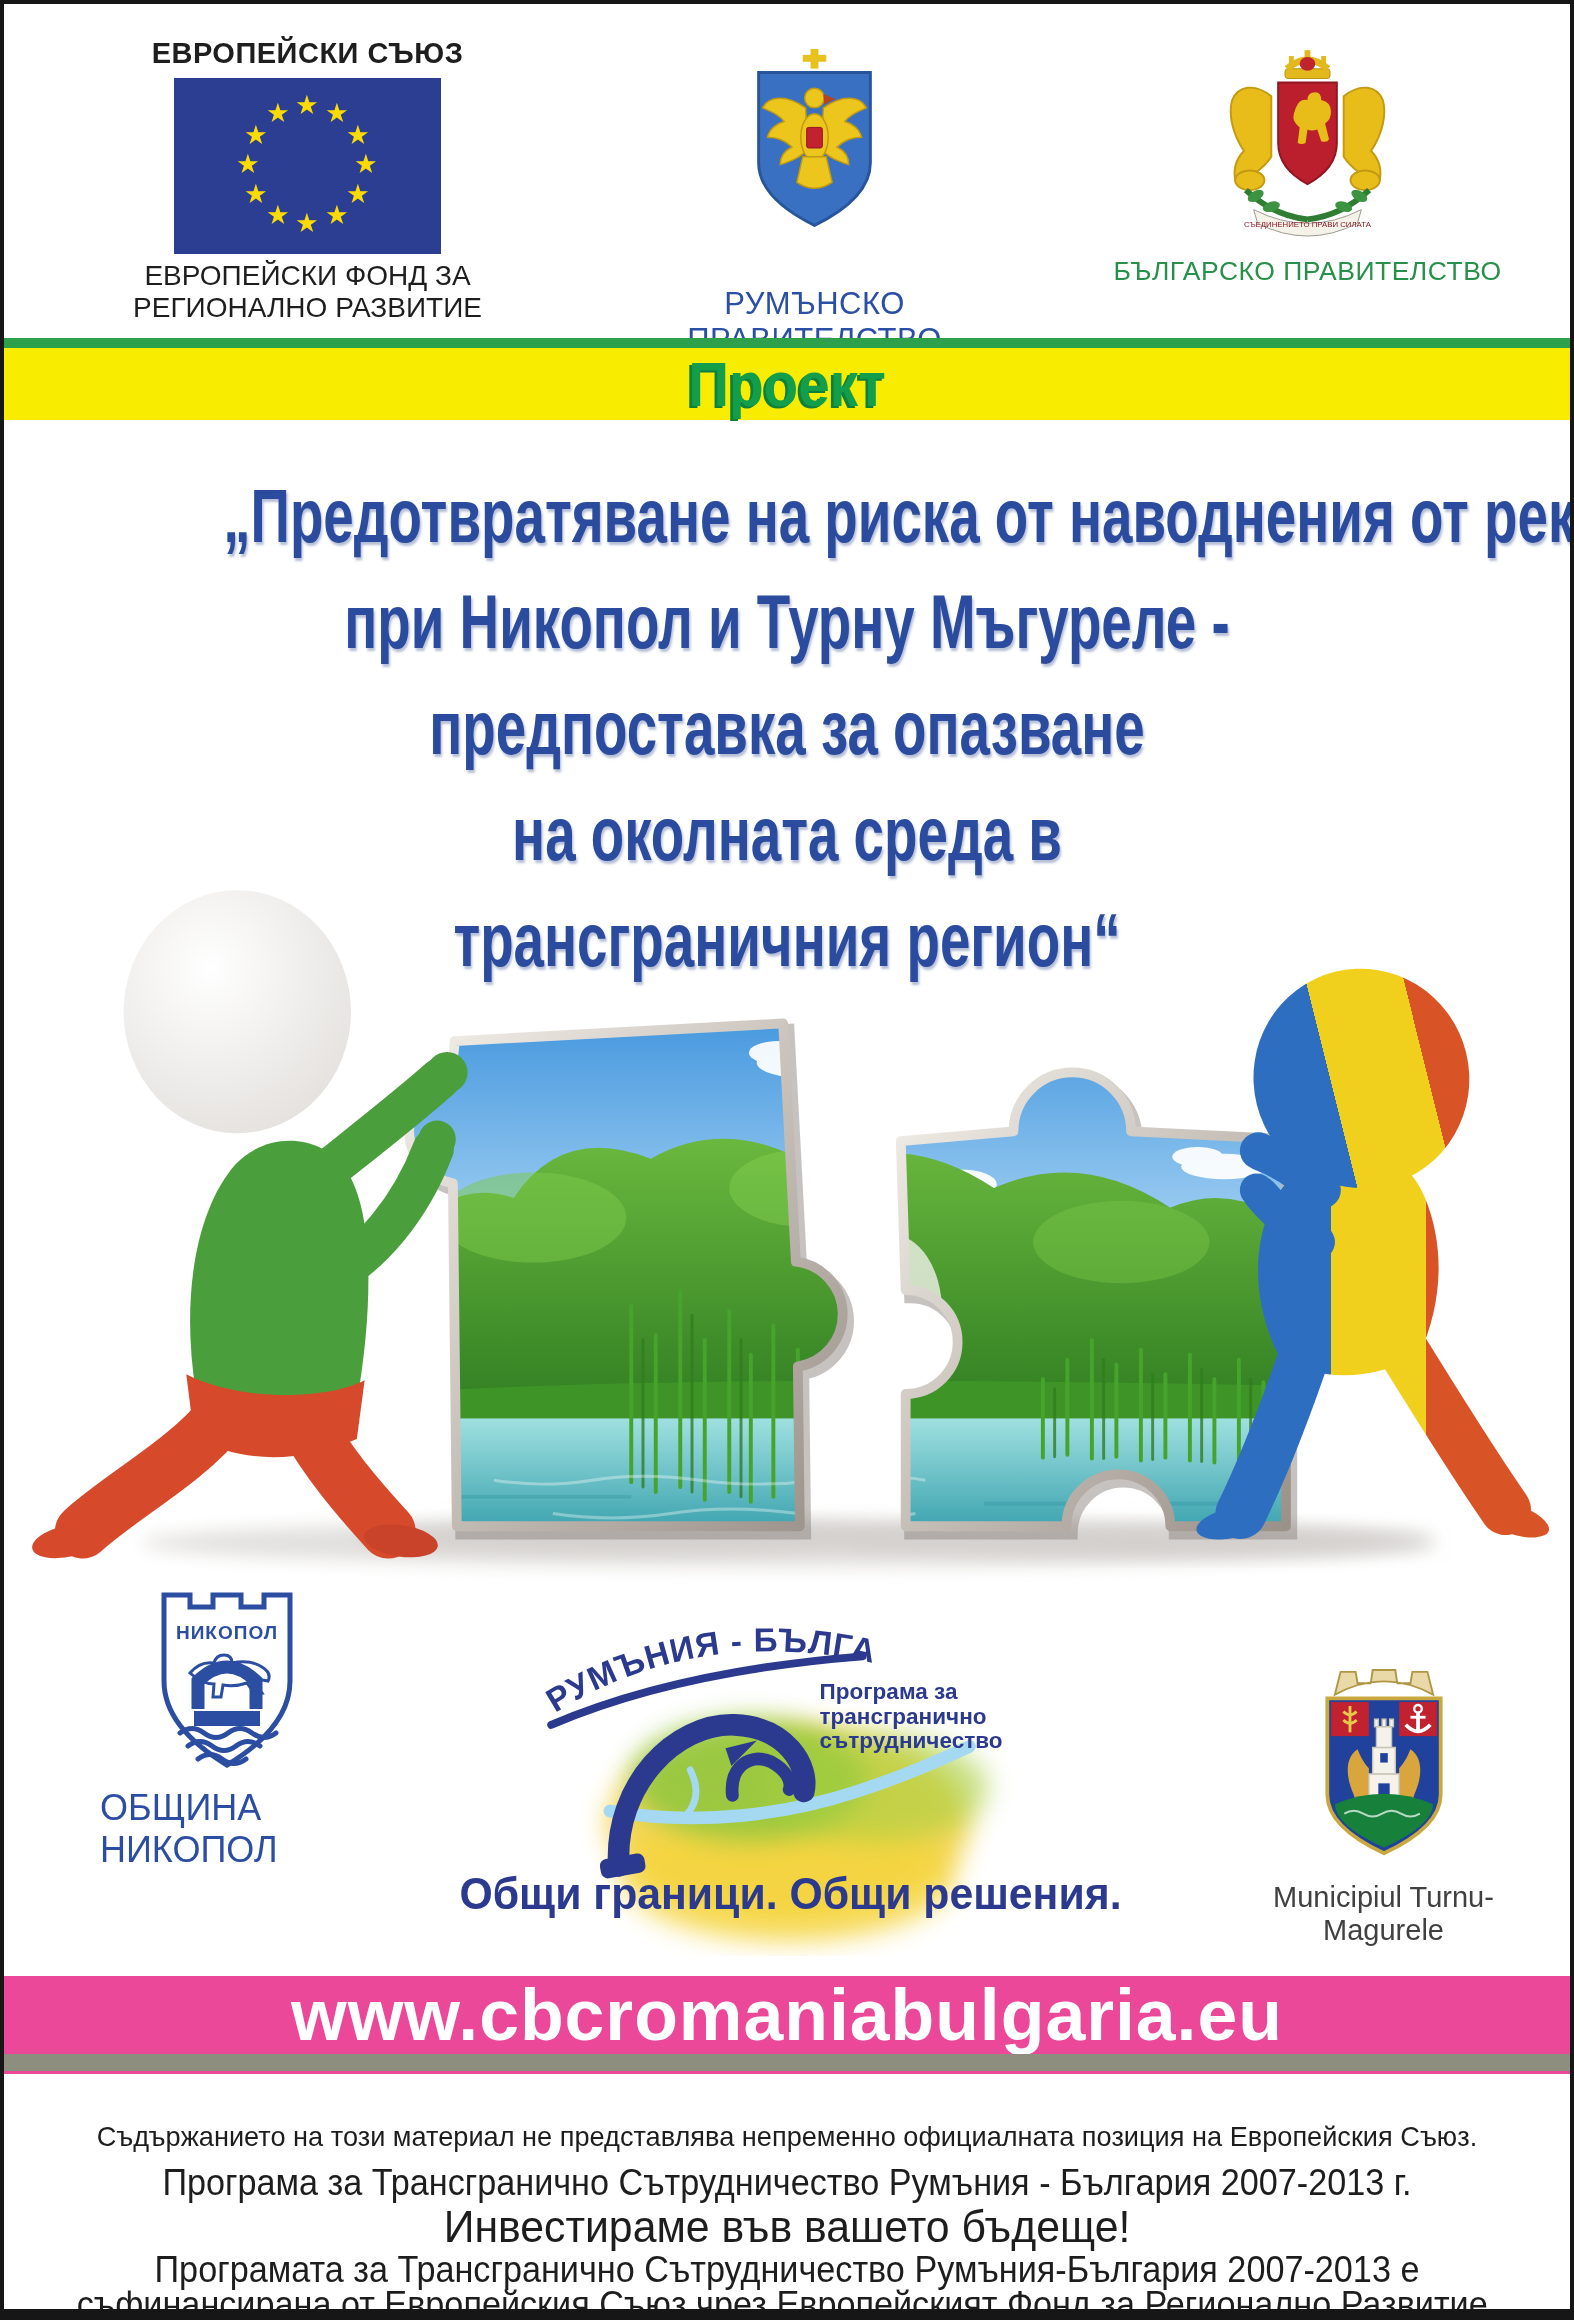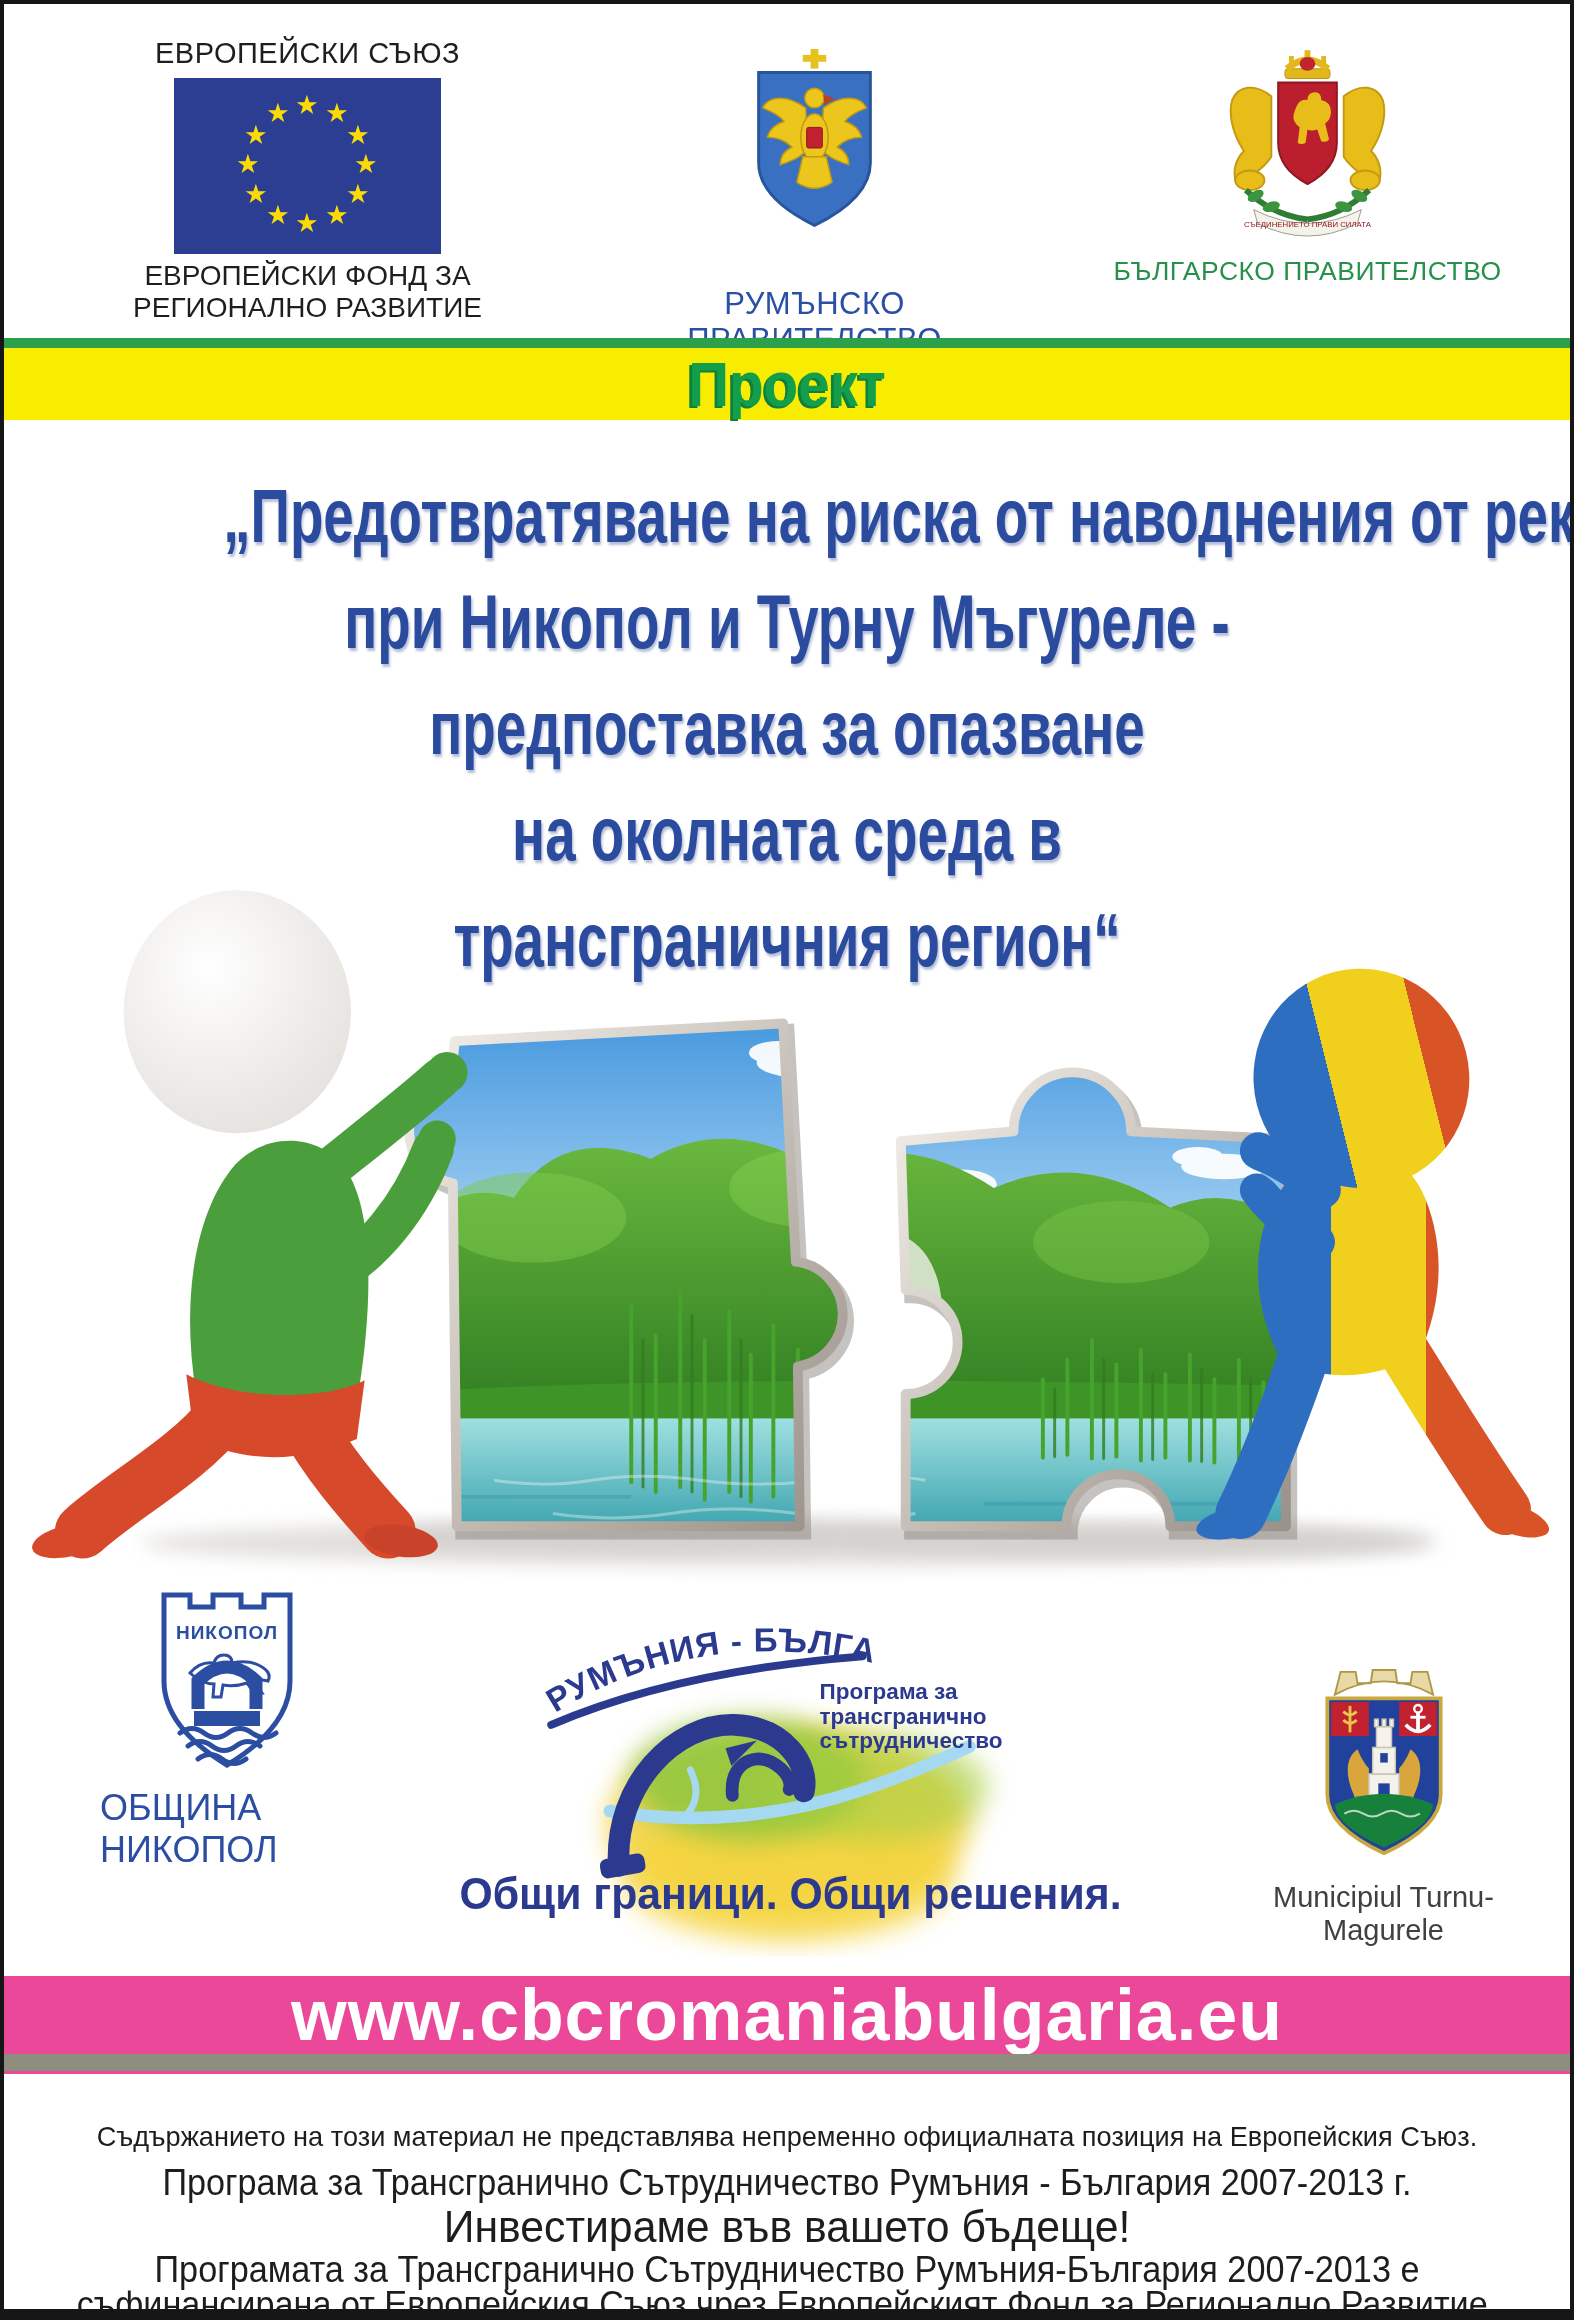--- a/index.html
+++ b/index.html
@@ -2,21 +2,21 @@
 <html><head>
 <meta charset="utf-8">
 <style>
   html,body{margin:0;padding:0;background:#fff;}
   body{width:1574px;font-family:"Liberation Sans","DejaVu Sans",sans-serif;}
   .poster{position:relative;width:1574px;height:2321px;background:#fff;border:4.9px solid #161616;box-sizing:border-box;overflow:hidden;}
 
   
   .hdr-block{position:absolute;text-align:center;}
   .eu-block{left:88px;top:33px;width:431px;}
-  .eu-union{font-size:29px;font-weight:400;color:#1e1e1e;letter-spacing:0.5px;}
+  .eu-union{font-size:29px;font-weight:700;color:#1e1e1e;letter-spacing:0.5px;}
   .eu-flag{position:relative;width:267px;height:176px;background:#2c3e92;margin:7.8px auto 5.9px;}
   .eu-star{position:absolute;color:#fcdb05;font-size:26.5px;transform:translate(-50%,-55%);line-height:1;}
   .eu-fund{font-size:28px;font-weight:400;color:#1e1e1e;line-height:32px;}
   .ro-block{left:600px;top:43px;width:421px;}
   .ro-label{font-size:31px;color:#2a4fa5;margin-top:38px;letter-spacing:0.5px;}
   .bg-block{left:1078px;top:39px;width:451px;}
   .bg-label{font-size:26.5px;color:#27914b;margin-top:3px;letter-spacing:0.5px;}
   .crest{display:block;margin:0 auto;}
 
   

